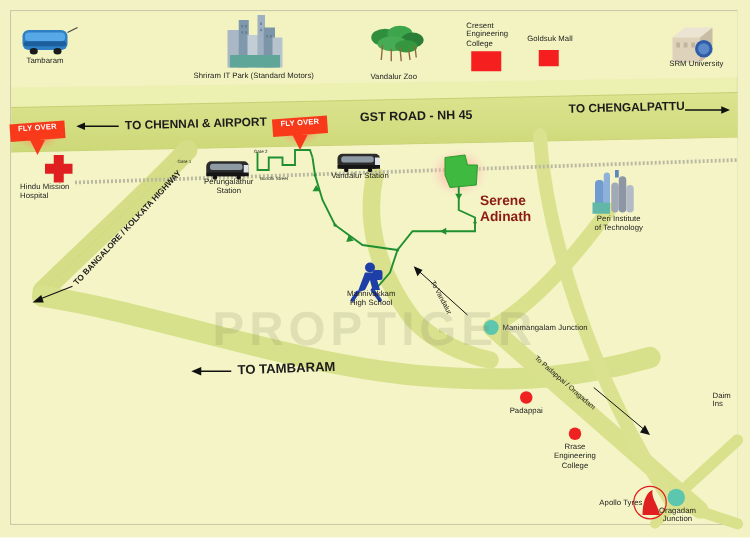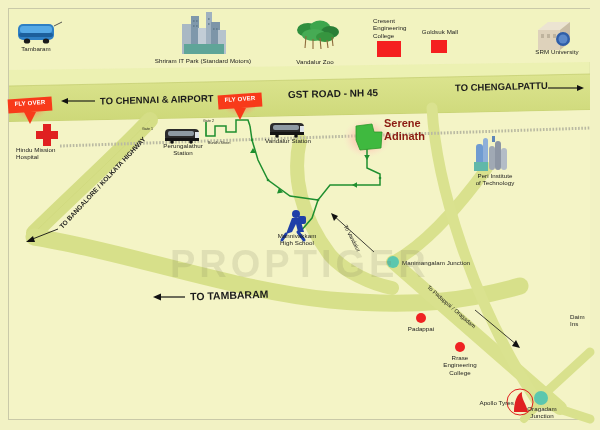--- a/index.html
+++ b/index.html
@@ -55,20 +55,21 @@
     z-index:6;
   }
   .title{
     position:absolute;
     color:#8c1b12;
     font-weight:bold;
     font-size:11px;
     line-height:12.5px;
     white-space:pre-line;
     z-index:14;
+    margin-top:38px;
   }
   .tiny{font-size:3.6px;line-height:4.2px;}
 </style>
 </head>
 <body>
 
 <div id="map">
 
   <div id="frame"></div>
 

